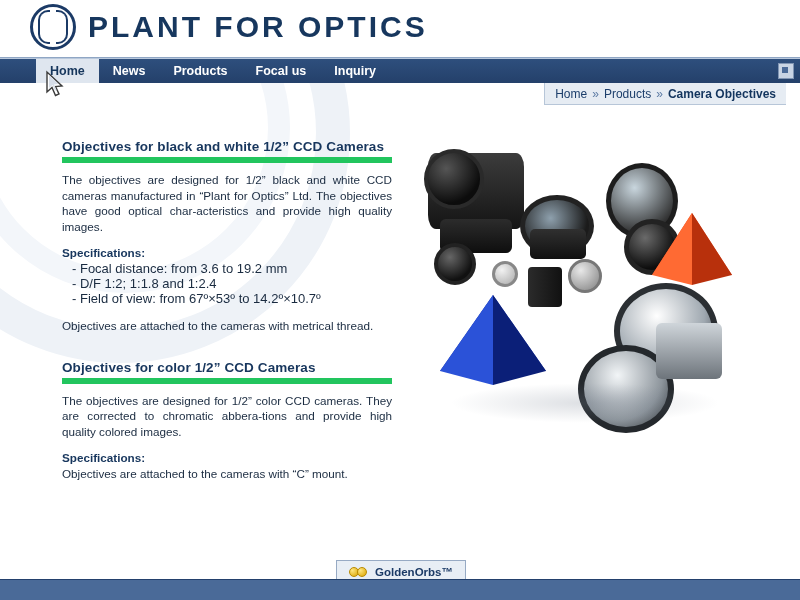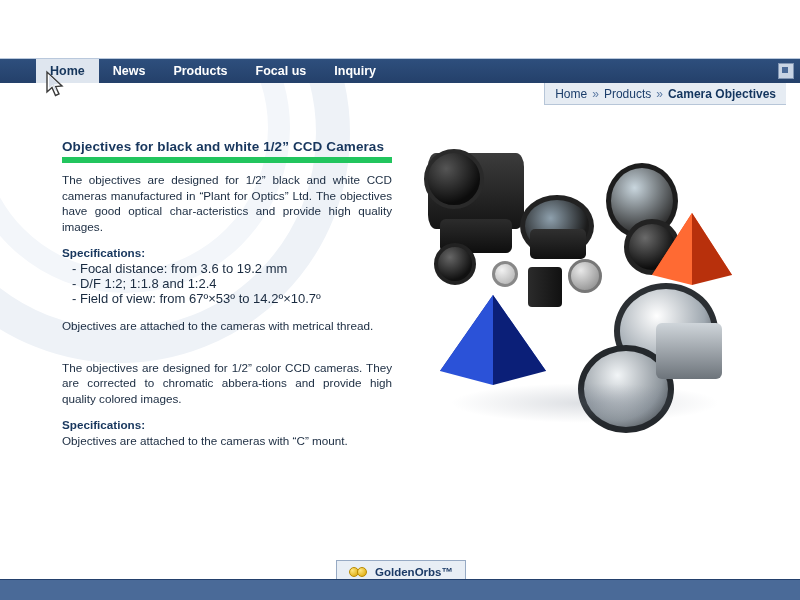--- a/index.html
+++ b/index.html
@@ -253,20 +253,26 @@
     box-sizing: border-box;
   }
   .orbs span:nth-child(1) { left: 0; }
   .orbs span:nth-child(2) { left: 8px; }
 </style>
 </head>
 <body>
 
 <div id="page">
 
+  <div class="header">
+    <div class="logo-wrap">
+      <div class="logo-mark"></div>
+      <div class="logo-text">PLANT FOR OPTICS</div>
+    </div>
+  </div>
 
   <div class="navbar">
     <div class="nav-items">
       <div class="nav-item active">Home</div>
       <div class="nav-item">News</div>
       <div class="nav-item">Products</div>
       <div class="nav-item">Focal us</div>
       <div class="nav-item">Inquiry</div>
     </div>
     <div class="nav-corner"></div>
@@ -297,20 +303,21 @@
         <p class="spec-head">Specifications:</p>
         <ul class="spec-list">
           <li>Focal distance: from 3.6 to 19.2 mm</li>
           <li>D/F 1:2; 1:1.8 and 1:2.4</li>
           <li>Field of view: from 67º×53º to 14.2º×10.7º</li>
         </ul>
         <p class="para">Objectives are attached to the cameras with metrical thread.</p>
       </div>
 
       <div class="block2">
+        <div class="sec-title">Objectives for color 1/2” CCD Cameras</div>
         <p class="para">The objectives are designed for 1/2” color CCD cameras. They are corrected to chromatic abbera-tions and provide high quality colored images.</p>
         <p class="spec-head">Specifications:</p>
         <p class="para">Objectives are attached to the cameras with “C” mount.</p>
       </div>
     </div>
 
     <div class="photo">
 
       <div class="tube" style="left:18px; top:20px; width:96px; height:76px; background:linear-gradient(180deg,#3c3c3c,#141414); border-radius:8px/14px;"></div>
       <div class="lens" style="left:14px; top:16px; width:60px; height:60px; background:radial-gradient(circle at 35% 30%, #555, #0c0c0c 70%); border:4px solid #2a2a2a;"></div>

